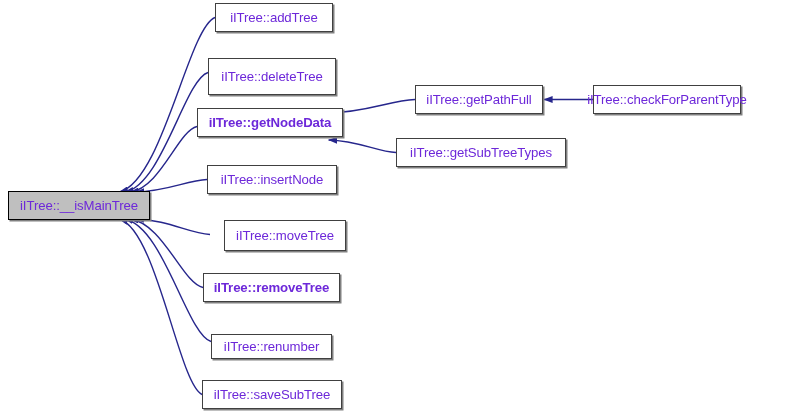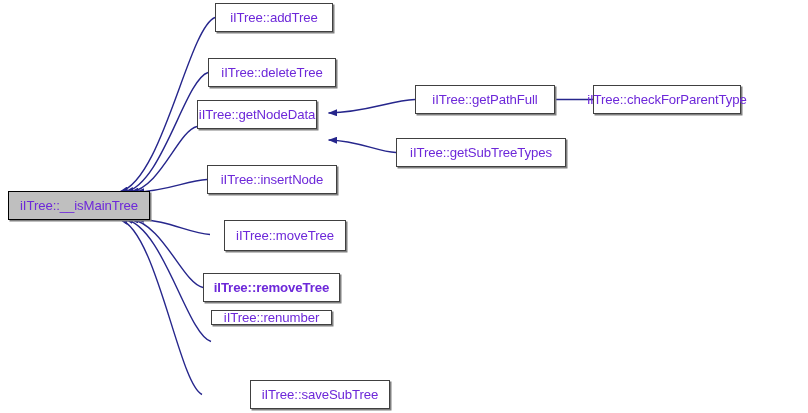--- a/index.html
+++ b/index.html
@@ -79,42 +79,42 @@
       </g>
   </svg>
 
   <div id="nodes-group">
       <div class="graph-node current" style="left: 8px; top: 191px; width: 142px; height: 29px;">
         <span class="node-label">iITree::__isMainTree</span>
       </div>
       <div class="graph-node" style="left: 215px; top: 3px; width: 118px; height: 29px;">
         <span class="node-label">iITree::addTree</span>
       </div>
-      <div class="graph-node" style="left: 208px; top: 58px; width: 128px; height: 29px;">
+      <div class="graph-node" style="left: 208px; top: 58px; width: 128px; height: 37px;">
         <span class="node-label">iITree::deleteTree</span>
       </div>
-      <div class="graph-node" style="left: 197px; top: 100px; width: 120px; height: 29px;">
+      <div class="graph-node" style="left: 197px; top: 108px; width: 146px; height: 29px; font-weight: bold;">
         <span class="node-label">iITree::getNodeData</span>
       </div>
       <div class="graph-node" style="left: 207px; top: 165px; width: 130px; height: 29px;">
         <span class="node-label">iITree::insertNode</span>
       </div>
       <div class="graph-node" style="left: 224px; top: 220px; width: 122px; height: 31px;">
         <span class="node-label">iITree::moveTree</span>
       </div>
       <div class="graph-node" style="left: 203px; top: 273px; width: 137px; height: 29px; font-weight: bold;">
         <span class="node-label">iITree::removeTree</span>
       </div>
-      <div class="graph-node" style="left: 211px; top: 310px; width: 121px; height: 15px;">
+      <div class="graph-node" style="left: 211px; top: 334px; width: 121px; height: 25px;">
         <span class="node-label">iITree::renumber</span>
       </div>
-      <div class="graph-node" style="left: 202px; top: 380px; width: 140px; height: 29px; margin-left: 48px;">
+      <div class="graph-node" style="left: 202px; top: 380px; width: 140px; height: 29px;">
         <span class="node-label">iITree::saveSubTree</span>
       </div>
-      <div class="graph-node" style="left: 415px; top: 85px; width: 140px; height: 29px;">
+      <div class="graph-node" style="left: 415px; top: 85px; width: 128px; height: 29px;">
         <span class="node-label">iITree::getPathFull</span>
       </div>
       <div class="graph-node" style="left: 396px; top: 138px; width: 170px; height: 29px; align-items: center;">
         <span class="node-label">iITree::getSubTreeTypes</span>
       </div>
       <div class="graph-node" style="left: 593px; top: 85px; width: 148px; height: 29px;">
         <span class="node-label">iITree::checkForParentType</span>
       </div>
     </div>
 

